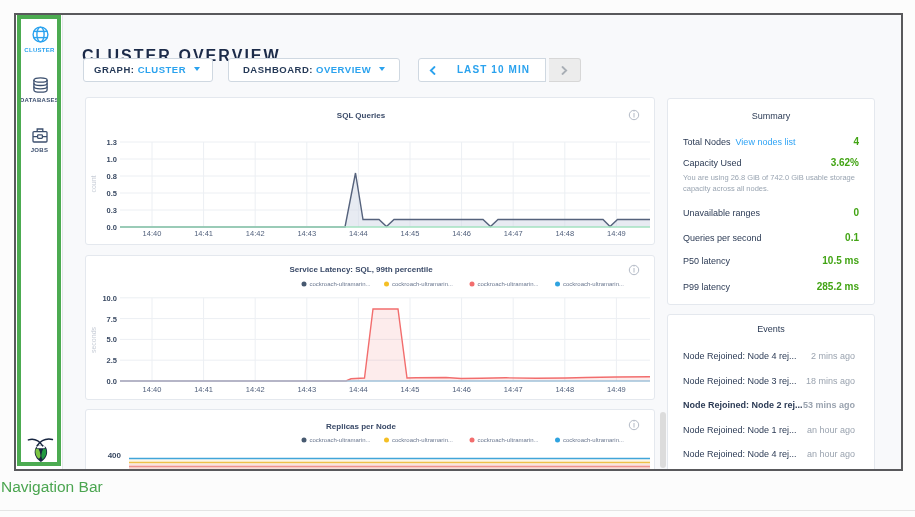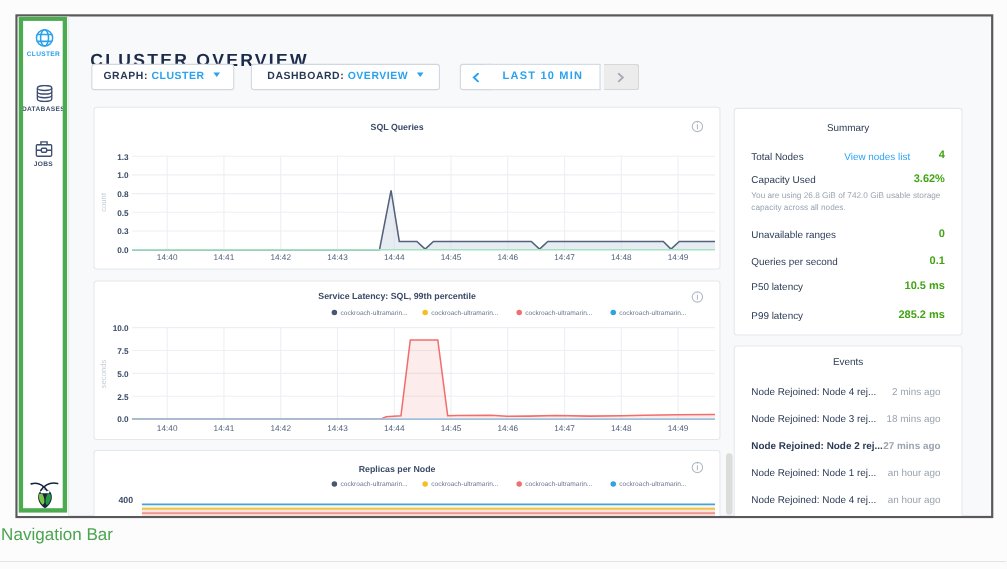--- a/index.html
+++ b/index.html
@@ -217,33 +217,33 @@
       <rect x="43" y="53.5" width="521" height="3" fill="#fae4e0"></rect>
       <rect x="43" y="57" width="521" height="40" fill="#f7dcd7"></rect>
       <line x1="43" y1="48.5" x2="564" y2="48.5" stroke="#41a5d9" stroke-width="1.7"></line>
       <line x1="43" y1="52.5" x2="564" y2="52.5" stroke="#edc04a" stroke-width="1.6"></line>
       <line x1="43" y1="56.5" x2="564" y2="56.5" stroke="#ef928e" stroke-width="1.7"></line>
     </svg>
   </div>
 
   <div class="card" id="summary" style="left:651px; top:83px; width:208px; height:207px;">
     <div class="rtitle" style="top:12px;">Summary</div>
-    <div class="srow" style="top:37.5px;">Total Nodes&nbsp; <span style="color:#2ea3f5;margin-left:32px;">View nodes list</span><span class="sval">4</span></div>
+    <div class="srow" style="top:37.5px;">Total Nodes&nbsp; <span style="color:#2ea3f5;">View nodes list</span><span class="sval">4</span></div>
     <div class="srow" style="top:58.5px;">Capacity Used<span class="sval">3.62%</span></div>
     <div class="srow" style="top:72.5px; font-size:7.5px; color:#9aa5b2; white-space:normal; line-height:11.5px;">You are using 26.8 GiB of 742.0 GiB usable storage capacity across all nodes.</div>
     <div class="srow" style="top:109px;">Unavailable ranges<span class="sval">0</span></div>
     <div class="srow" style="top:134px;">Queries per second<span class="sval">0.1</span></div>
     <div class="srow" style="top:157px;">P50 latency<span class="sval">10.5 ms</span></div>
     <div class="srow" style="top:183px;">P99 latency<span class="sval">285.2 ms</span></div>
   </div>
   <div class="card" id="events" style="left:651px; top:299px; width:208px; height:200px;">
     <div class="rtitle" style="top:9px;">Events</div>
     <div class="srow" style="top:36px;">Node Rejoined: Node 4 rej...<span class="stime">2 mins ago</span></div>
     <div class="srow" style="top:60.5px;">Node Rejoined: Node 3 rej...<span class="stime">18 mins ago</span></div>
-    <div class="srow" style="top:85px;font-weight:bold;">Node Rejoined: Node 2 rej...<span class="stime">27 mins ago</span></div>
+    <div class="srow" style="top:85px;font-weight:bold;">Node Rejoined: Node 2 rej...<span class="stime">53 mins ago</span></div>
     <div class="srow" style="top:109.5px;">Node Rejoined: Node 1 rej...<span class="stime">an hour ago</span></div>
     <div class="srow" style="top:134px;">Node Rejoined: Node 4 rej...<span class="stime">an hour ago</span></div>
   </div>
 
   <div class="abs" style="left:644px; top:397px; width:6px; height:56px; background:#dcdcdc; border-radius:3px;"></div>
 
   <div class="greenrect"></div>
 </div>
 <div class="caption">Navigation Bar</div>
 <div class="botline"></div>

